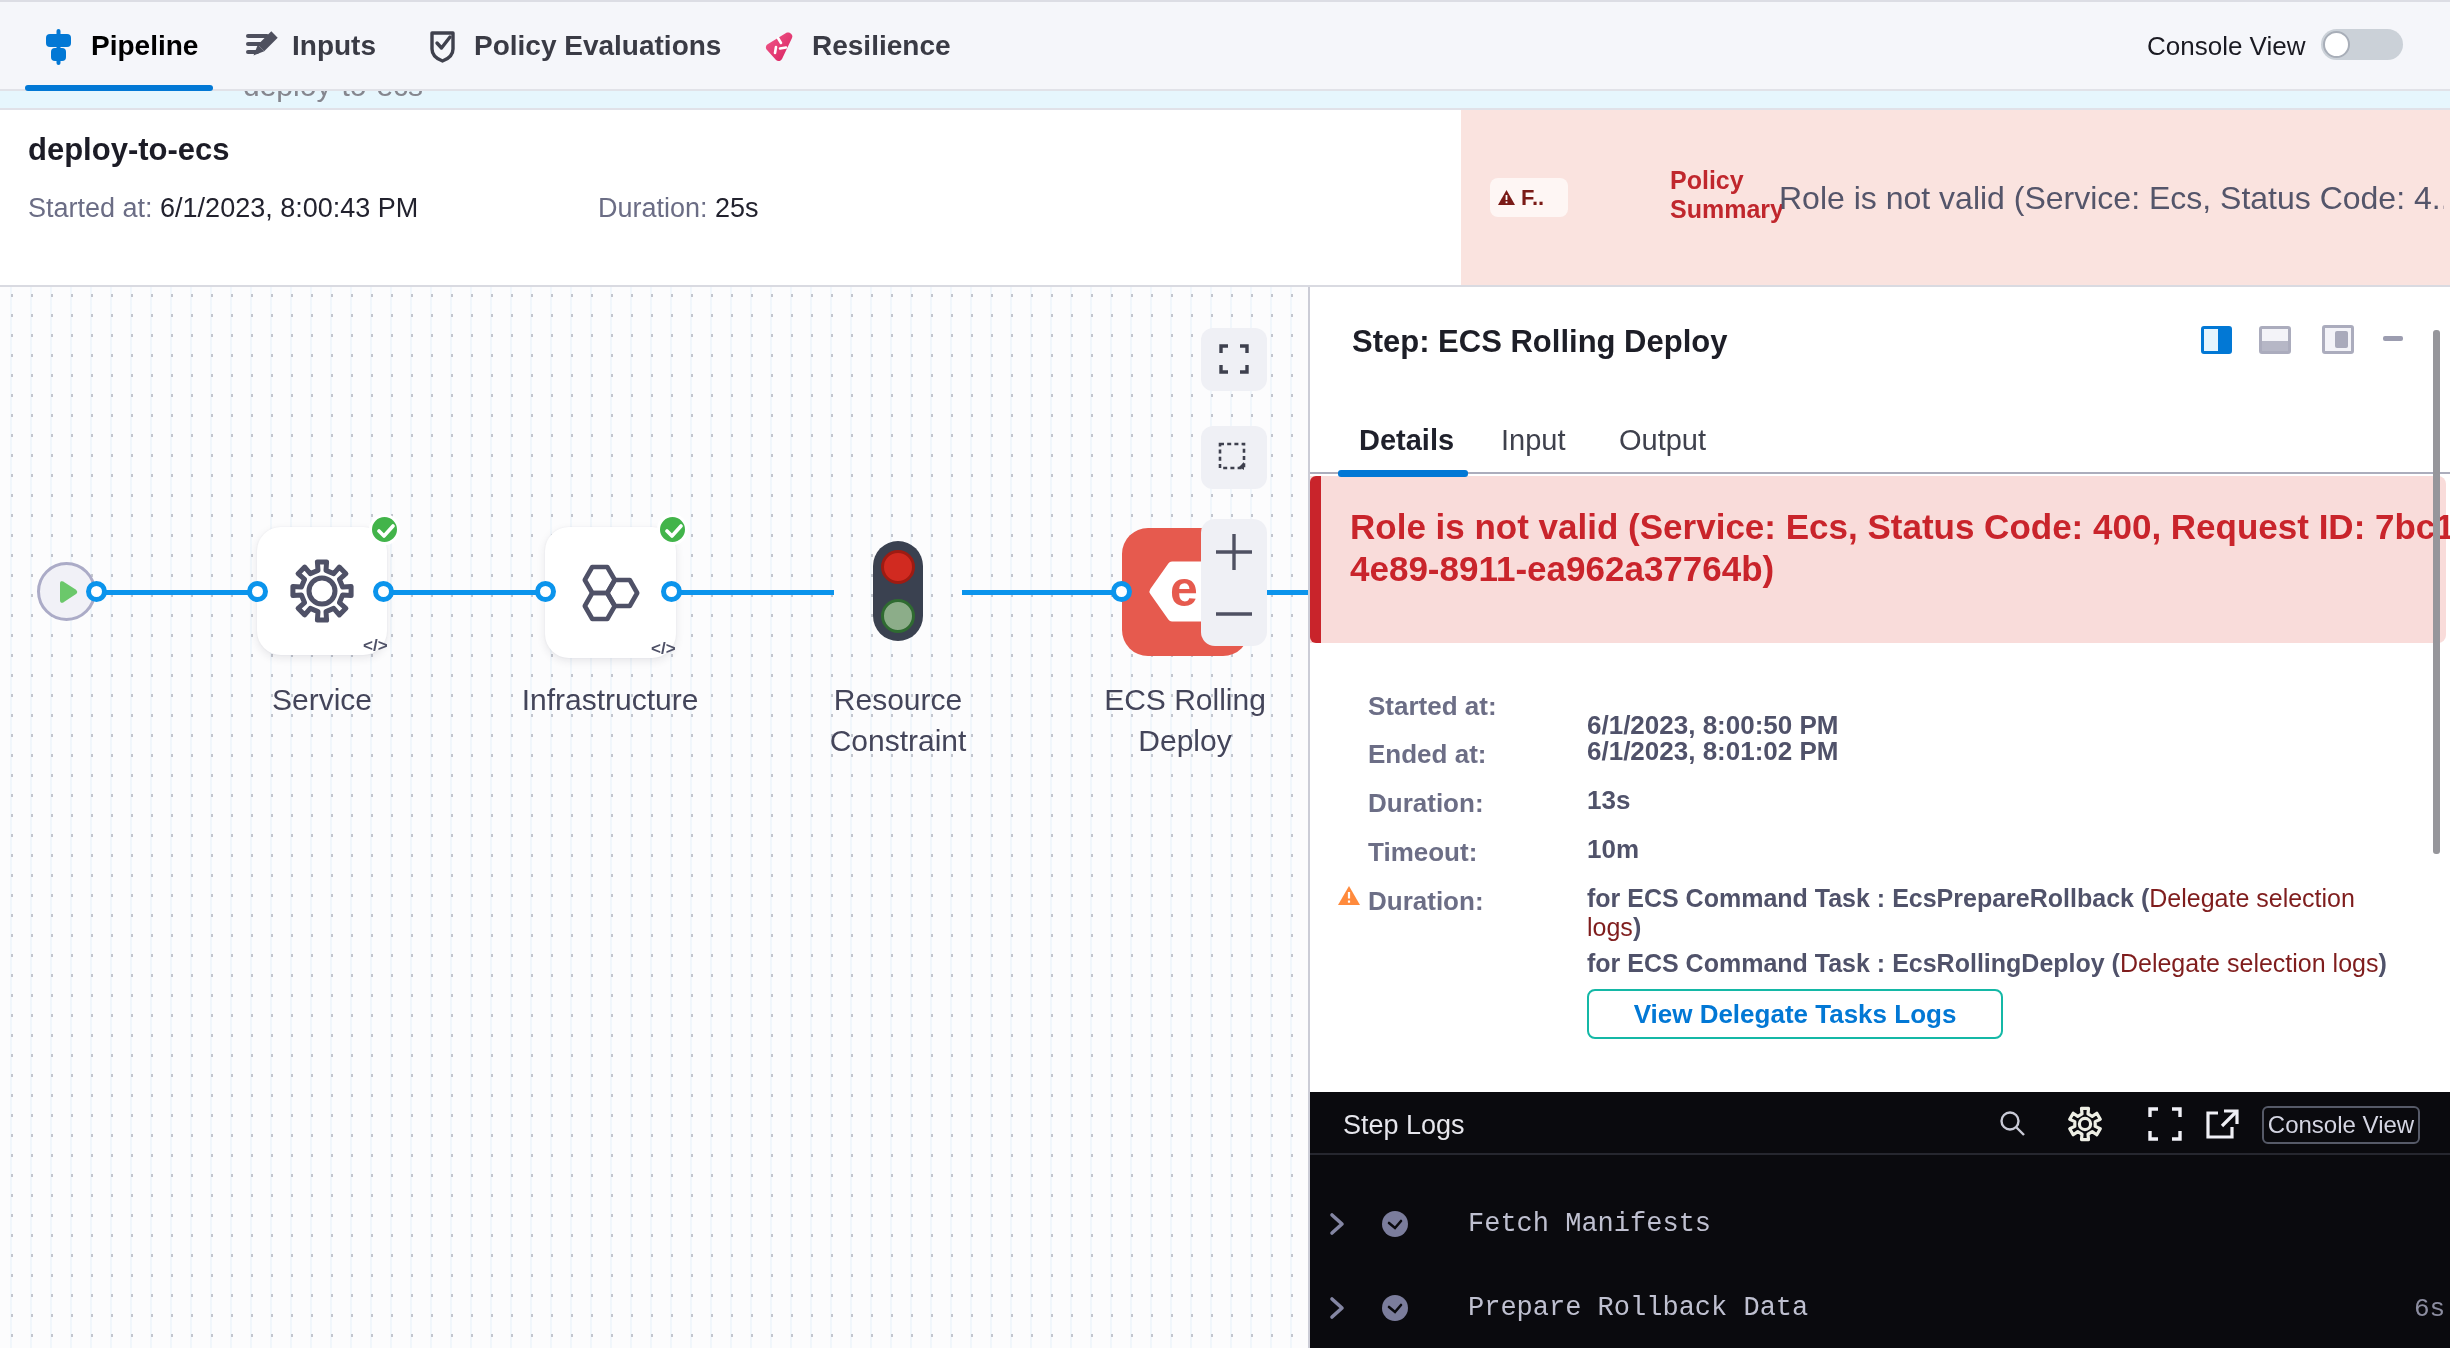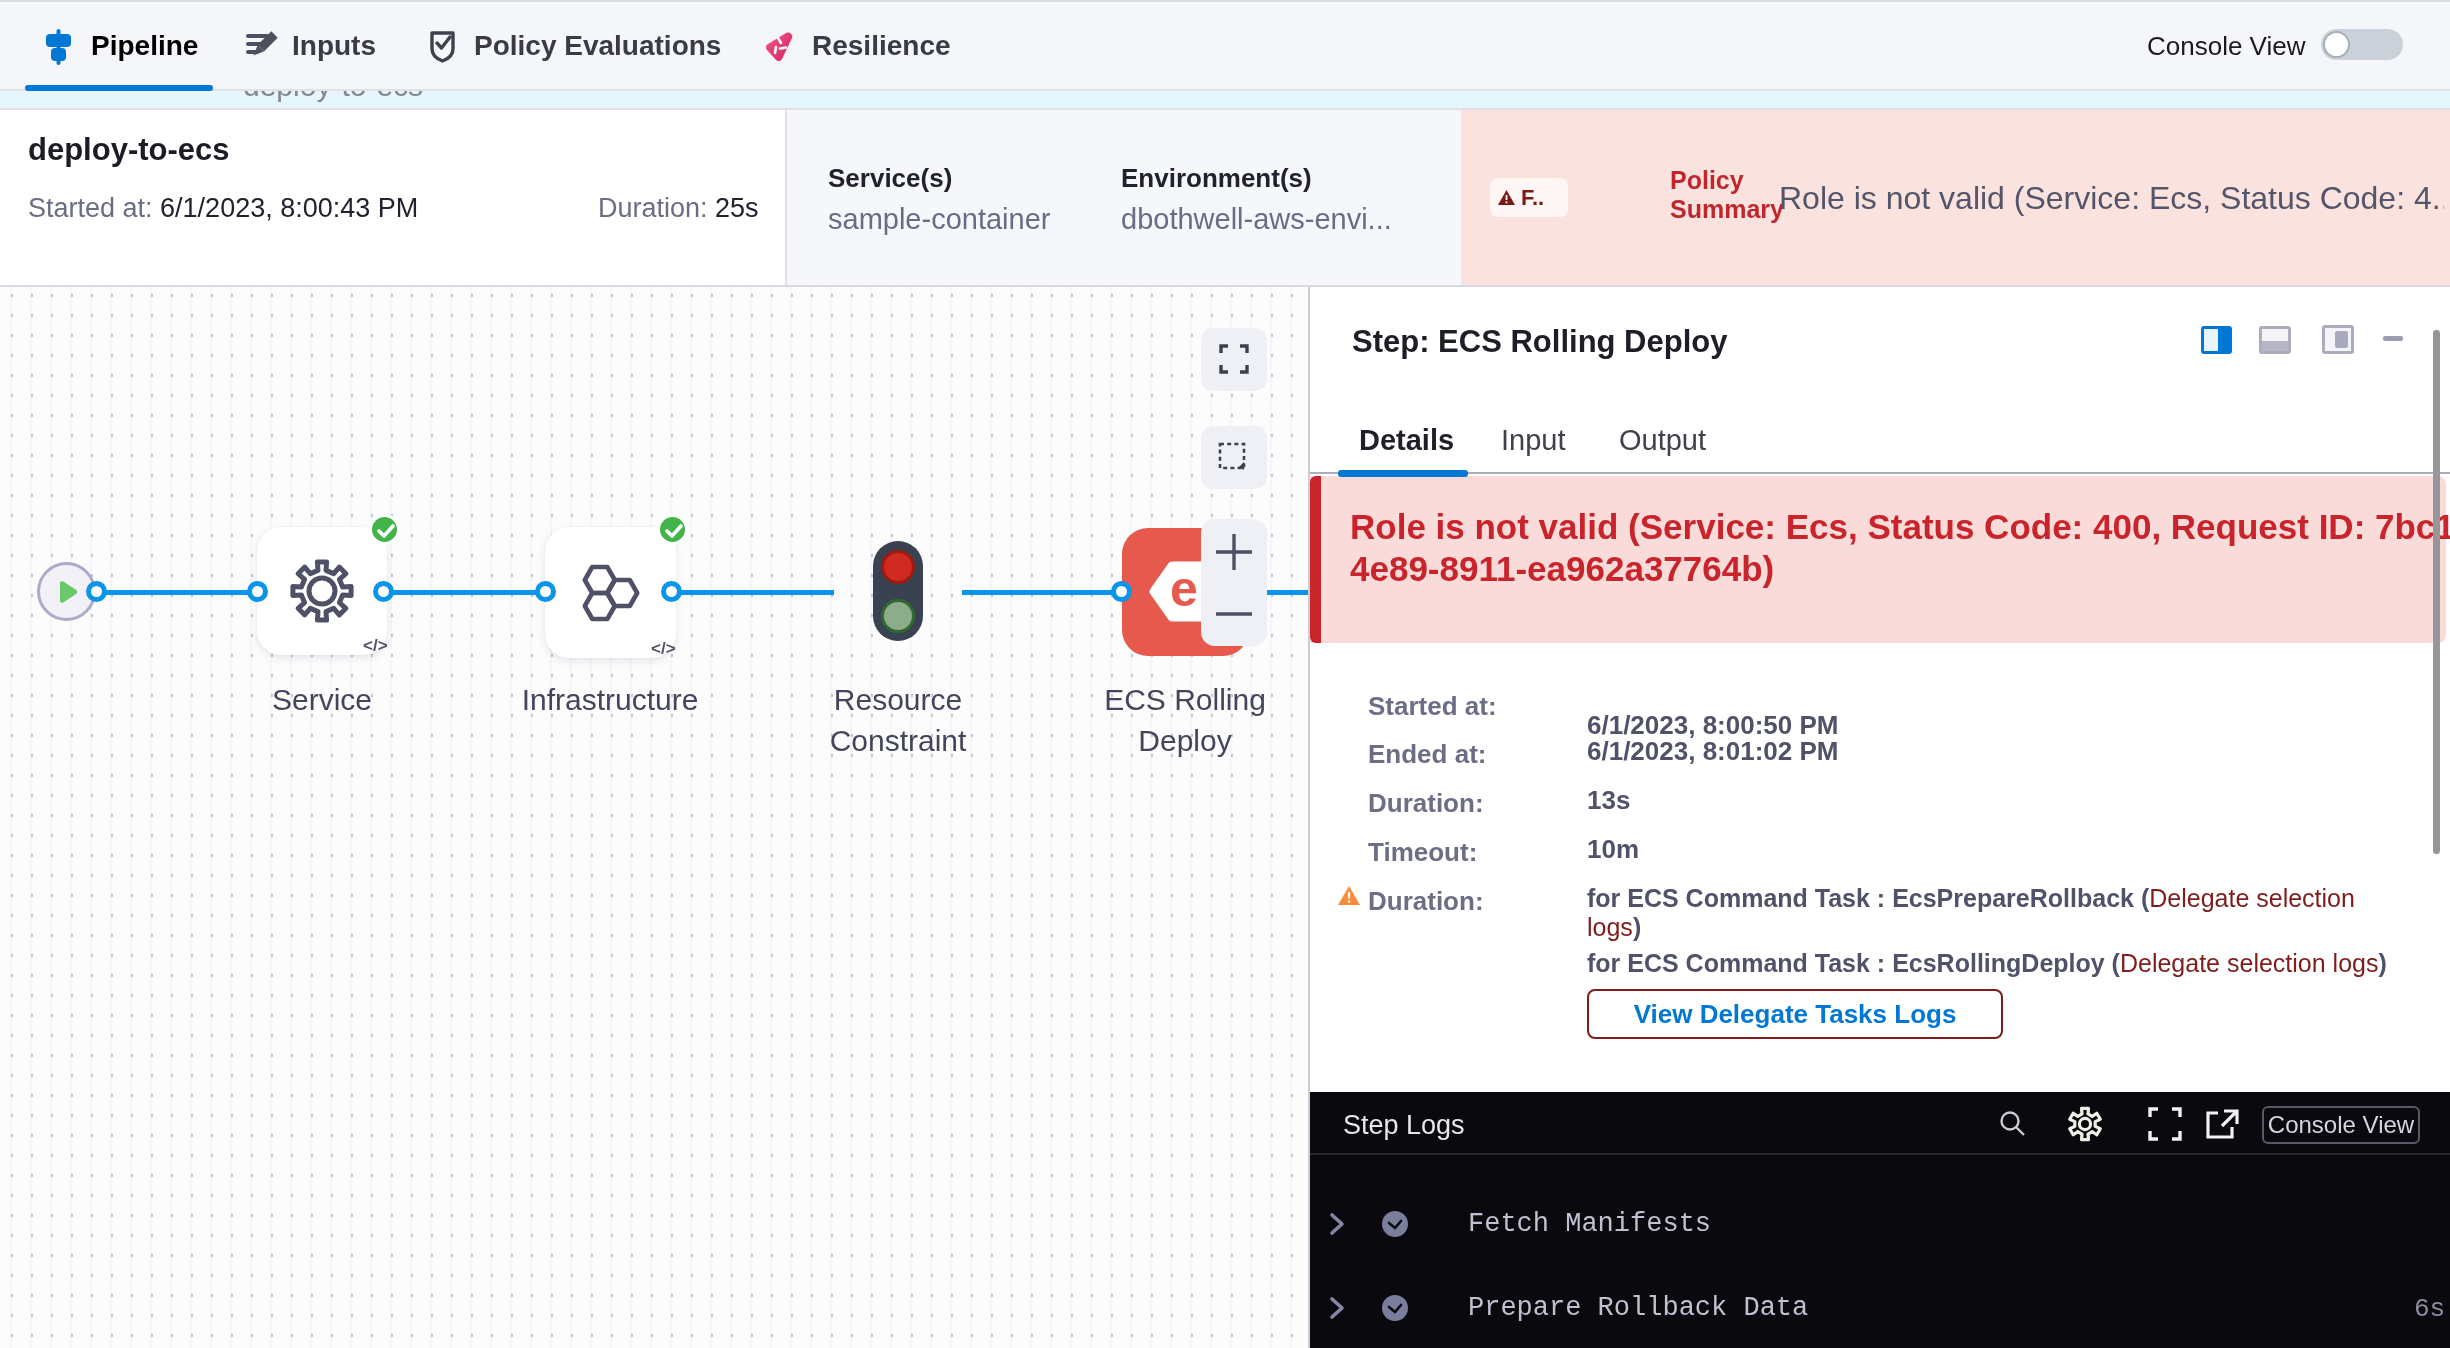--- a/index.html
+++ b/index.html
@@ -102,26 +102,20 @@
 <div id="nav-underline" class="abs"></div>
 
 <div id="strip" class="abs">
     <div id="ghost">deploy-to-ecs</div>
   </div>
 
 <div id="header" class="abs">
   <div class="abs" style="left:28px; top:22px; font-size:31px; font-weight:700; color:#1C1C26;">deploy-to-ecs</div>
   <div class="abs" style="left:28px; top:83px; font-size:27px; color:#6B6D85;">Started at: <span style="color:#22222E;">6/1/2023, 8:00:43 PM</span></div>
   <div class="abs" style="left:598px; top:83px; font-size:27px; color:#6B6D85;">Duration: <span style="color:#22222E;">25s</span></div>
-  <div id="hmid" class="abs">
-    <div class="abs" style="left:41px; top:53px; font-size:26px; font-weight:700; color:#22222E;">Service(s)</div>
-    <div class="abs" style="left:41px; top:93px; font-size:29px; color:#6A6C85;">sample-container</div>
-    <div class="abs" style="left:334px; top:53px; font-size:26px; font-weight:700; color:#22222E;">Environment(s)</div>
-    <div class="abs" style="left:334px; top:93px; font-size:29px; color:#6A6C85;">dbothwell-aws-envi...</div>
-  </div>
   <div id="hpink" class="abs">
     <div class="abs" style="left:29px; top:68px; width:78px; height:39px; background:rgba(255,252,251,0.75); border-radius:8px;">
       <svg width="17" height="15" viewBox="0 0 17 15" style="position:absolute; left:8px; top:12px;">
         <path d="M8.5 0 L17 15 L0 15 Z" fill="#7A1A16"></path>
         <rect x="7.6" y="5" width="1.8" height="5" fill="#fff"></rect>
         <rect x="7.6" y="11.4" width="1.8" height="1.8" fill="#fff"></rect>
       </svg>
       <span style="position:absolute; left:31px; top:7px; font-size:22px; font-weight:700; color:#7A1A16;">F..</span>
     </div>
     <div class="abs" style="left:209px; top:56px; width:112px; font-size:25px; font-weight:600; color:#C0272D; line-height:29px;">Policy Summary</div>
@@ -247,21 +241,21 @@
 <div class="dvalue abs" style="left:1587px; top:834px;">10m</div>
 <svg class="abs" width="22" height="19" viewBox="0 0 22 19" style="left:1338px; top:886px;">
   <path d="M11 0 L22 19 L0 19 Z" fill="#FF8A3C"></path>
   <rect x="9.9" y="6" width="2.2" height="6.5" fill="#fff"></rect>
   <rect x="9.9" y="14.5" width="2.2" height="2.2" fill="#fff"></rect>
 </svg>
 <div class="dlabel abs" style="left:1368px; top:886px;">Duration:</div>
 <div class="dvalue abs" style="left:1587px; top:884px; font-size:25px;">for ECS Command Task : EcsPrepareRollback (<span class="dlink">Delegate selection</span></div>
 <div class="dvalue abs" style="left:1587px; top:913px; font-size:25px;"><span class="dlink">logs</span>)</div>
 <div class="dvalue abs" style="left:1587px; top:949px; font-size:25px;">for ECS Command Task : EcsRollingDeploy (<span class="dlink">Delegate selection logs</span>)</div>
-<div class="abs" style="left:1587px; top:989px; width:416px; height:50px; border:2px solid #7f1d1d; border-radius:8px; text-align:center; line-height:46px; font-size:26px; font-weight:700; color:#0278D5;">View Delegate Tasks Logs</div>
+<div class="abs" style="left:1587px; top:989px; width:416px; height:50px; border:2px solid #14b8a6; border-radius:8px; text-align:center; line-height:46px; font-size:26px; font-weight:700; color:#0278D5;">View Delegate Tasks Logs</div>
 
 <div id="logs" class="abs">
   <div id="logshead"></div>
   <div class="abs" style="left:33px; top:18px; font-size:27px; color:#E6E6EC;">Step Logs</div>
   <svg class="abs" width="28" height="28" viewBox="0 0 28 28" style="left:689px; top:18px;">
     <circle cx="11" cy="11" r="8.5" fill="none" stroke="#C9CAD6" stroke-width="2.4"></circle>
     <line x1="17.5" y1="17.5" x2="25" y2="25" stroke="#C9CAD6" stroke-width="2.4"></line>
   </svg>
   <svg class="abs" width="40" height="40" viewBox="-20 -20 40 40" style="left:755px; top:12px;">
     <path d="M-3.5,-15.6 L3.5,-15.6 L3.0,-10.1 L7.2,-7.6 L11.8,-10.8 L15.3,-4.8 L10.2,-2.4 L10.2,2.4 L15.3,4.8 L11.8,10.8 L7.2,7.6 L3.0,10.1 L3.5,15.6 L-3.5,15.6 L-3.0,10.1 L-7.2,7.6 L-11.8,10.8 L-15.3,4.8 L-10.2,2.4 L-10.2,-2.4 L-15.3,-4.8 L-11.8,-10.8 L-7.2,-7.6 L-3.0,-10.1 Z" fill="none" stroke="#EDEEE4" stroke-width="3.2" stroke-linejoin="round"></path>

